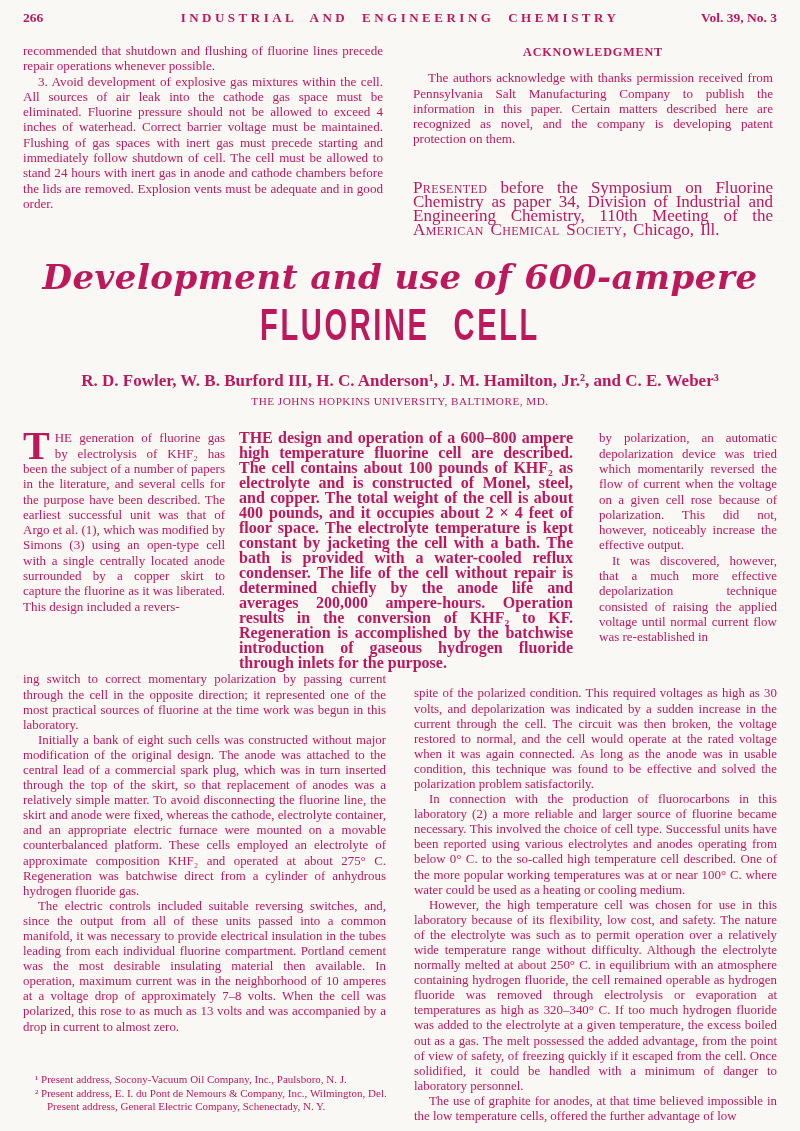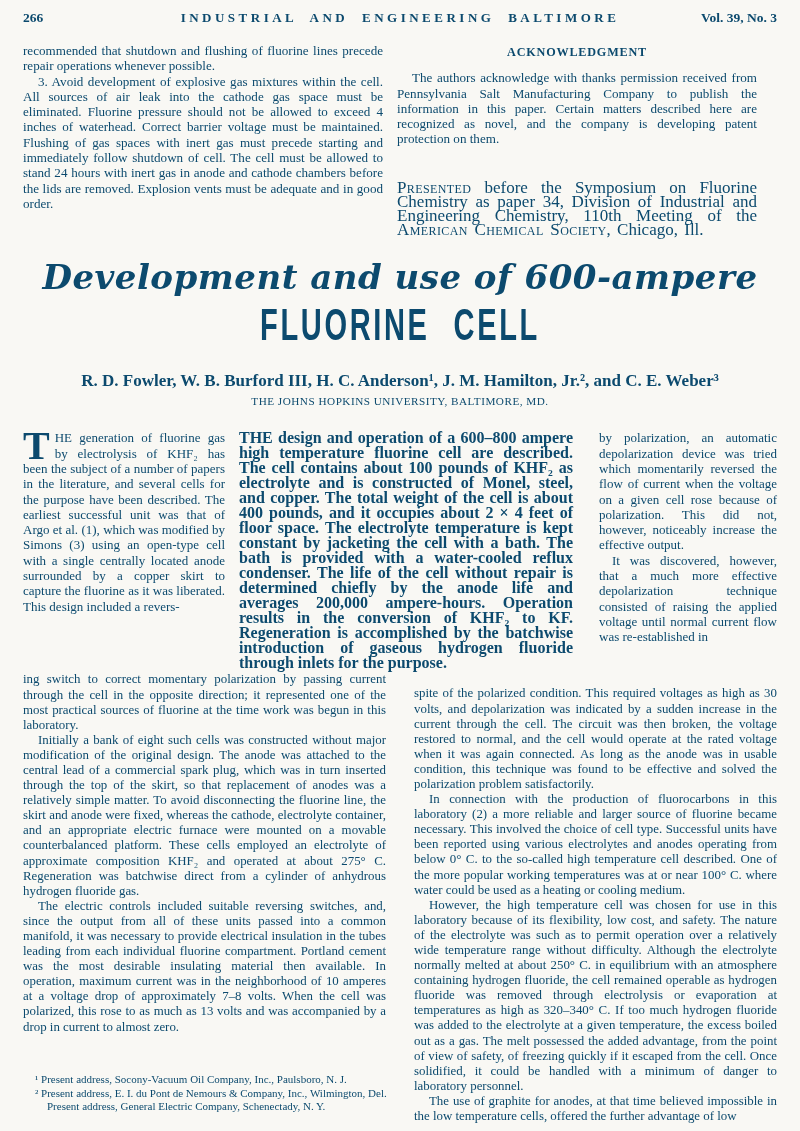--- a/index.html
+++ b/index.html
@@ -2,21 +2,21 @@
 <html><head>
 <meta charset="utf-8">
 <style>
   html, body { margin: 0; padding: 0; background: #e9e8e4; }
   .page {
     position: relative;
     width: 800px;
     height: 1131px;
     margin: 0 auto;
     background: #f9f8f4;
-    color: #0c4a6e;
+    color: #be185d;
     font-family: "Liberation Serif", serif;
     box-sizing: border-box;
     padding: 10px 23px 0 23px;
     overflow: hidden;
   }
   p { margin: 0; }
 
   
   .masthead {
     display: flex;
@@ -32,21 +32,21 @@
     letter-spacing: 3.5px;
     word-spacing: 7px;
     white-space: nowrap;
   }
   .masthead .issue { width: 90px; text-align: right; font-size: 13.5px; }
 
   
   .prelude {
     margin-top: 17px;
     display: flex;
-    gap: 14px;
+    gap: 30px;
   }
   .prelude-col {
     width: 360px;
     font-size: 13.1px;
     line-height: 15.3px;
     text-align: justify;
   }
   .prelude-col .indent { text-indent: 15px; }
   .ack-heading {
     text-align: center;
@@ -156,21 +156,21 @@
   .footnotes .fn-b { text-indent: 12px; }
   .footnotes .fn-c { text-indent: 24px; }
 </style>
 </head>
 <body>
 
 <div class="page">
 
   <div class="masthead">
     <span class="page-number">266</span>
-    <span class="journal-name">INDUSTRIAL AND ENGINEERING BALTIMORE</span>
+    <span class="journal-name">INDUSTRIAL AND ENGINEERING CHEMISTRY</span>
     <span class="issue">Vol. 39, No. 3</span>
   </div>
 
   <section class="prelude">
     <div class="prelude-col">
       <p>recommended that shutdown and flushing of fluorine lines precede repair operations whenever possible.</p>
       <p class="indent">3.  Avoid development of explosive gas mixtures within the cell.  All sources of air leak into the cathode gas space must be eliminated.  Fluorine pressure should not be allowed to exceed 4 inches of waterhead.  Correct barrier voltage must be maintained.  Flushing of gas spaces with inert gas must precede starting and immediately follow shutdown of cell.  The cell must be allowed to stand 24 hours with inert gas in anode and cathode chambers before the lids are removed.  Explosion vents must be adequate and in good order.</p>
     </div>
     <div class="prelude-col">
       <div class="ack-heading">ACKNOWLEDGMENT</div>

